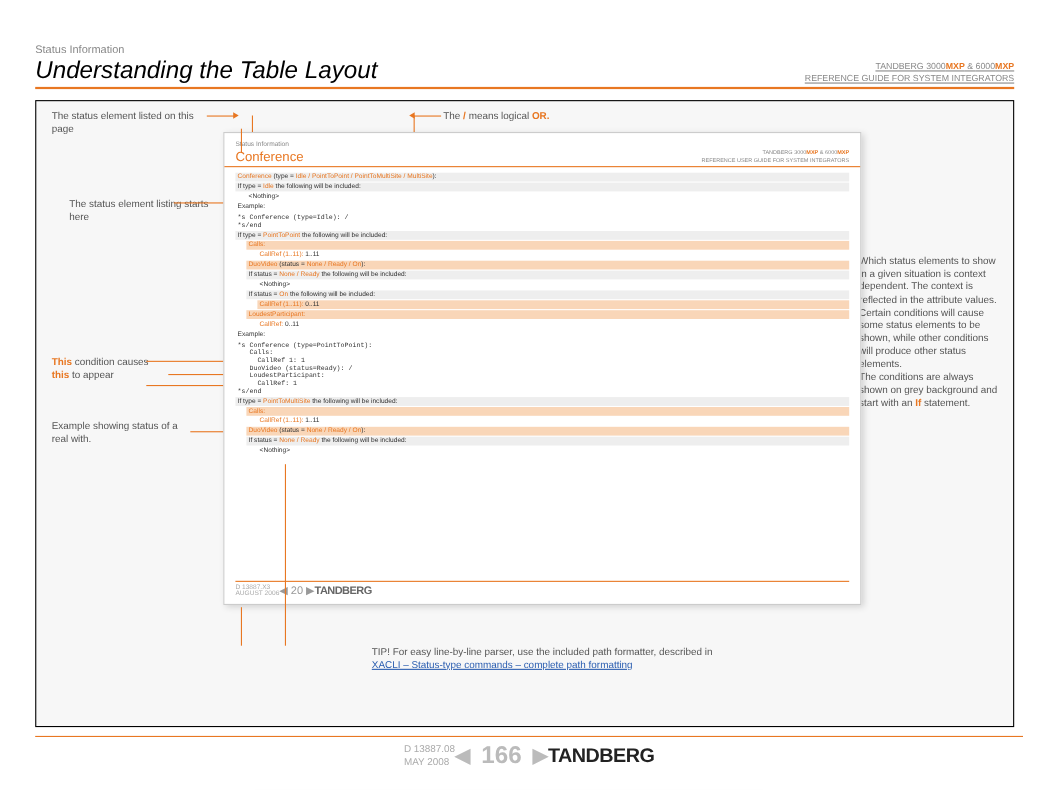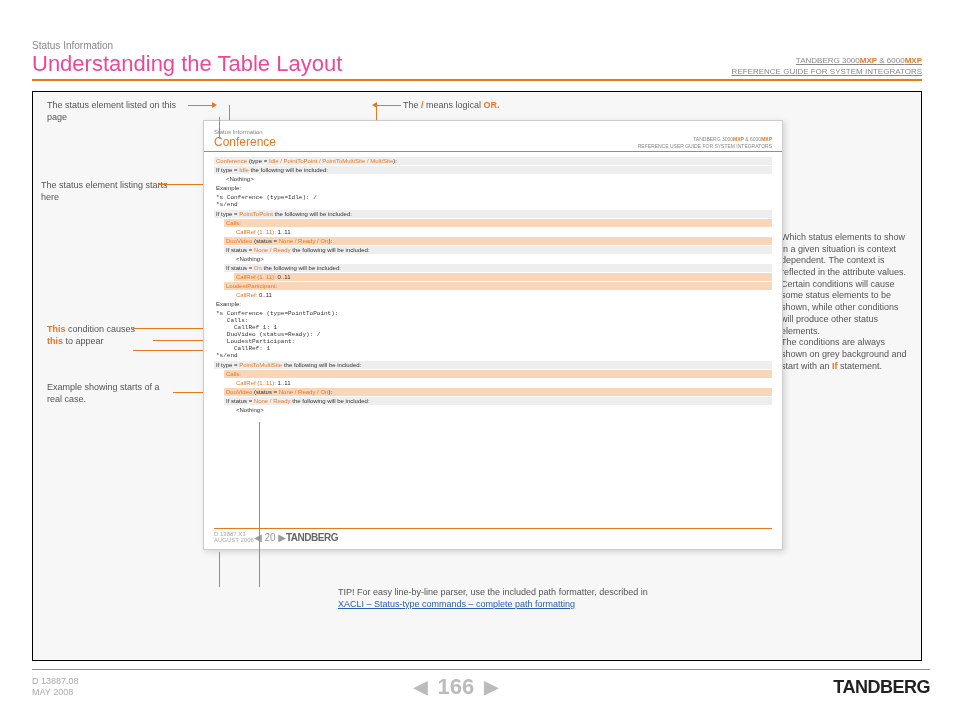--- a/index.html
+++ b/index.html
@@ -26,21 +26,22 @@
     margin-bottom: 10px;
   }
   .header-left .breadcrumb {
     font-size: 10px;
     color: #888;
   }
   .header-left h1 {
     margin: 0;
     font-size: 22px;
     font-weight: normal;
-    color: #ec4899;
+    color: #000000;
+    font-style: italic;
   }
   .header-right {
     text-align: right;
     font-size: 8px;
     color: #888;
     line-height: 1.3;
     text-decoration: underline;
   }
   .header-right .mxp { color: #e87722; font-weight: bold; }
   .content-frame {
@@ -134,21 +135,21 @@
     font-size: 9px;
     color: #555;
     line-height: 1.3;
   }
   .link { color: #2a5db0; }
   .page-footer {
     position: absolute;
     left: 32px; right: 24px;
     bottom: 18px;
     display: flex;
-    justify-content: space-between;
+    justify-content: center;
     align-items: center;
     border-top: 1px solid #e87722;
     padding-top: 4px;
   }
   .page-footer .doc-id { font-size: 9px; color: #aaa; line-height: 1.2; }
   .page-footer .pager {
     color: #bbb; font-size: 22px; font-weight: bold;
     display: flex; align-items: center; gap: 10px;
   }
   .page-footer .pager .tri { font-size: 18px; color: #bbb; }
@@ -176,31 +177,31 @@
     <div class="callout" style="left:14px; top:8px; width:140px">The status element listed on this page</div>
     <div class="arrow-h arrow-head-r" style="left:155px; top:13px; width:25px"></div>
     <div class="arrow-v" style="left:196px; top:13px; height:33px"></div>
 
     <div class="callout" style="left:370px; top:8px">
       <span>The </span><span class="hl">/</span><span> means logical </span><span class="hl">OR.</span>
     </div>
     <div class="arrow-v" style="left:343px; top:13px; height:60px"></div>
     <div class="arrow-h arrow-head-l" style="left:343px; top:13px; width:25px"></div>
 
-    <div class="callout" style="left:8px; top:88px; width:130px">The status element listing starts here</div>
+    <div class="callout" style="left:30px; top:88px; width:130px">The status element listing starts here</div>
     <div class="arrow-h arrow-head-r" style="left:125px; top:92px; width:50px"></div>
 
     <div class="callout" style="left:14px; top:232px; width:100px">
       <span class="hl">This</span><span> condition causes </span><br><span class="hl">this</span><span> to appear</span>
     </div>
     <div class="arrow-h arrow-head-r" style="left:100px; top:236px; width:78px"></div>
     <div class="arrow-h arrow-head-r" style="left:100px; top:258px; width:90px"></div>
     <div class="arrow-h arrow-head-r" style="left:120px; top:248px; width:58px"></div>
 
-    <div class="callout" style="left:14px; top:290px; width:130px">Example showing starts of a real case.</div>
+    <div class="callout" style="left:14px; top:290px; width:130px">Example showing status of a real with.</div>
     <div class="arrow-h arrow-head-r" style="left:140px; top:300px; width:35px"></div>
 
     <div class="callout" style="right:10px; top:140px; width:130px">
       <span>Which status elements to show in a given situation is context dependent. The context is reflected in the attribute values. Certain conditions will cause some status elements to be shown, while other conditions will produce other status elements.</span><br>
       <span>The conditions are always shown on grey background and start with an </span><span class="hl">If</span><span> statement.</span>
     </div>
     <div class="arrow-h arrow-head-l" style="left:450px; top:148px; width:298px"></div>
     <div class="arrow-v" style="left:450px; top:148px; height:21px"></div>
     <div class="arrow-v" style="left:465px; top:148px; height:52px"></div>
     <div class="arrow-v" style="left:480px; top:148px; height:64px"></div>

